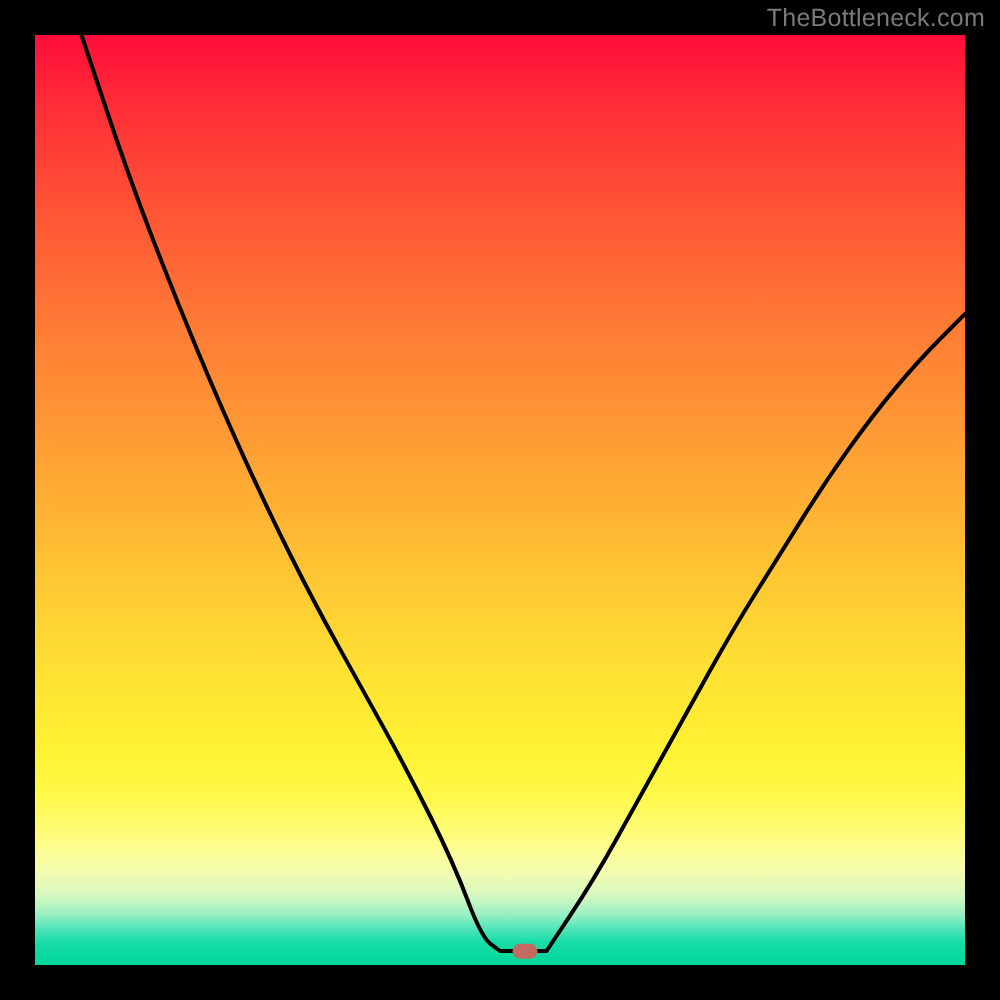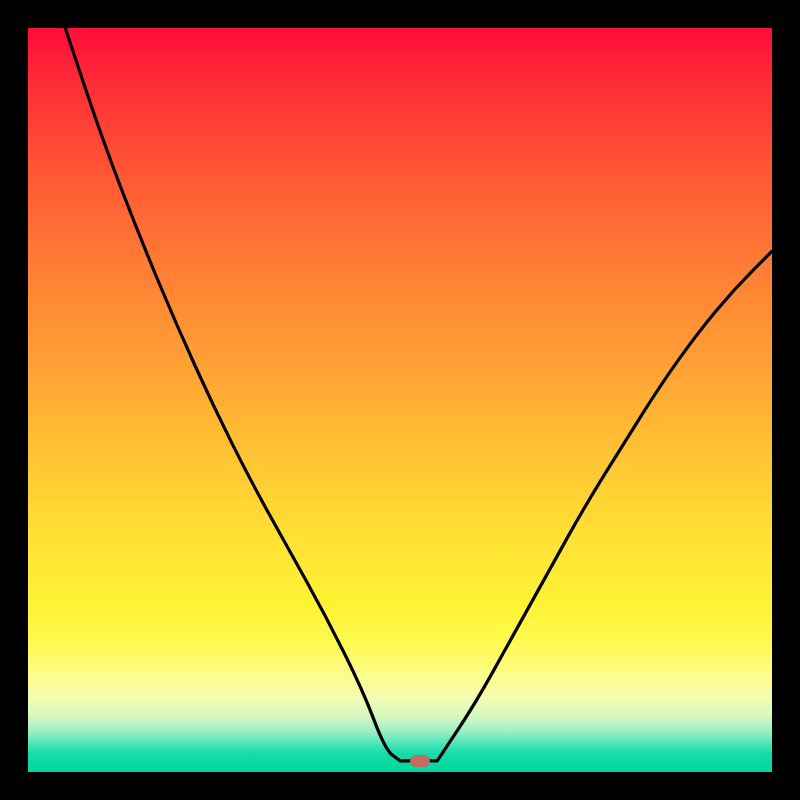--- a/index.html
+++ b/index.html
@@ -69,20 +69,21 @@
     border-radius: 6px;
     background: #c36b61;
     transform: translate(-50%, -50%);
   }
 </style>
 </head>
 <body>
 
 <div class="frame">
 
+  <div class="watermark">TheBottleneck.com</div>
 
   <div class="plot">
     <div class="gradient"></div>
 
     <svg class="curve" viewBox="0 0 744 744" preserveAspectRatio="none">
       <path id="curve-path" fill="none" stroke="#000" stroke-width="3.2" stroke-linecap="round" stroke-linejoin="round" d="M 37.2 0.0 Q 37.2 0.0 55.8 55.8 Q 74.4 111.6 93.0 160.0 Q 111.6 208.3 130.2 253.0 Q 148.8 297.6 167.4 338.5 Q 186.0 379.4 204.6 416.6 Q 223.2 453.8 241.8 487.3 Q 260.4 520.8 279.0 554.3 Q 297.6 587.8 316.2 625.0 Q 334.8 662.2 346.0 691.9 Q 357.1 721.7 364.6 727.3 Q 372.0 732.8 372.0 732.8 Q 372.0 732.8 390.6 732.8 Q 409.2 732.8 409.2 732.8 Q 409.2 732.8 427.8 704.9 Q 446.4 677.0 465.0 643.6 Q 483.6 610.1 502.2 576.6 Q 520.8 543.1 539.4 509.6 Q 558.0 476.2 576.6 446.4 Q 595.2 416.6 613.8 386.9 Q 632.4 357.1 651.0 331.1 Q 669.6 305.0 688.2 282.7 Q 706.8 260.4 725.4 241.8 L 744.0 223.2"></path>
     </svg>
 
     <div class="marker" id="marker" style="left: 392.088px; top: 732.84px; background: rgb(195, 107, 97);"></div>
   </div>

